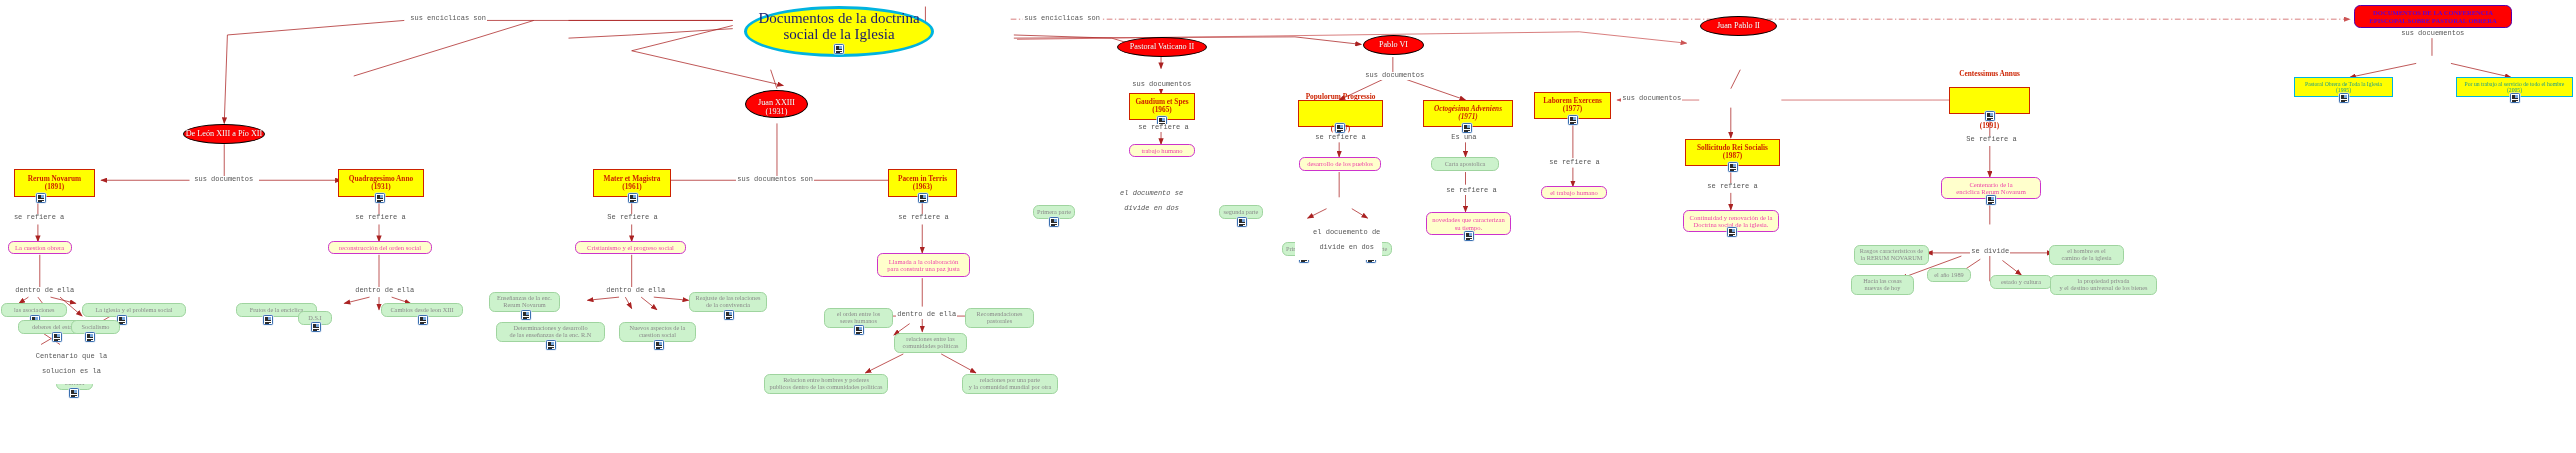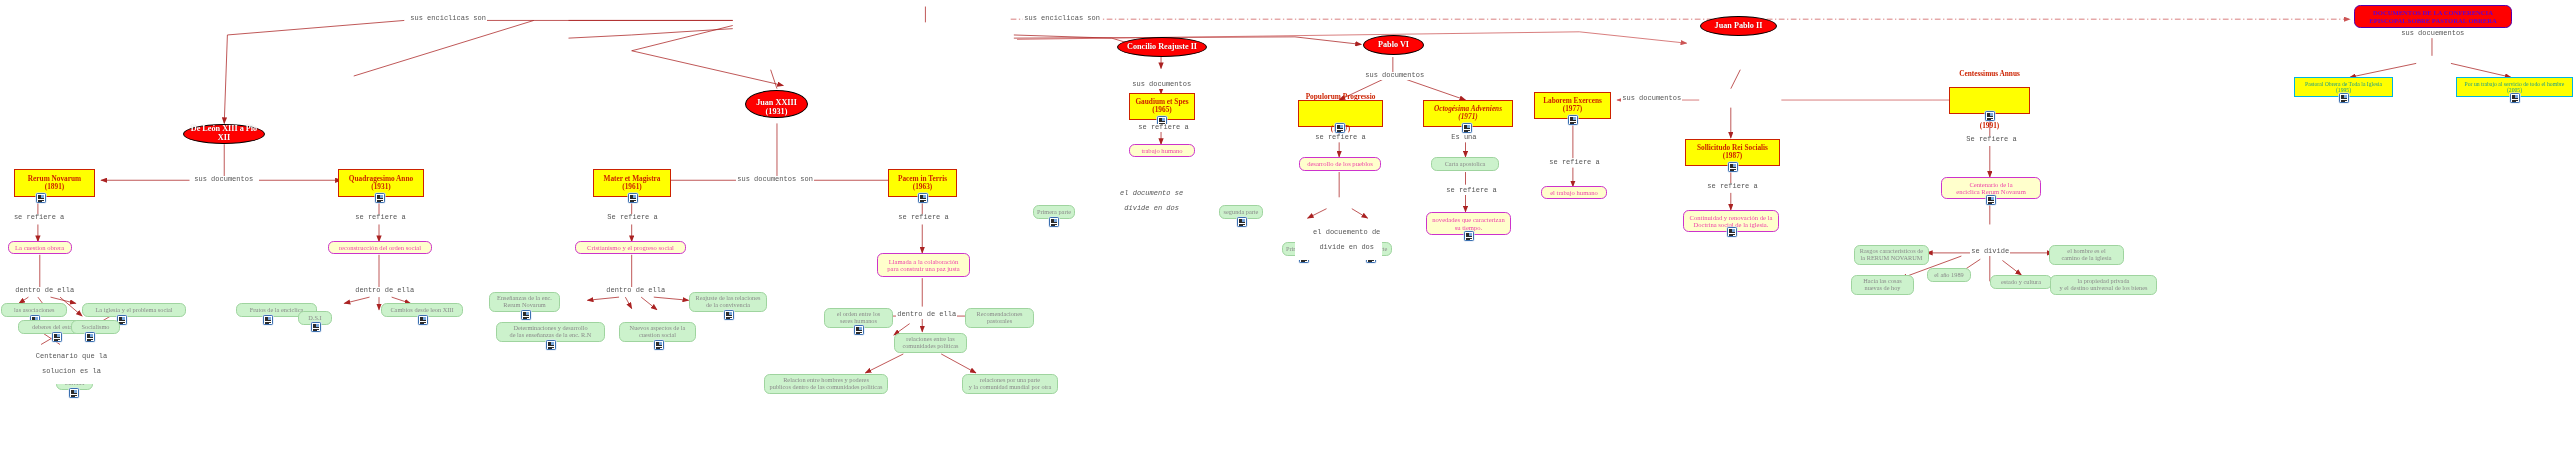--- a/index.html
+++ b/index.html
@@ -17,21 +17,21 @@
   .node .lbl{display:block;width:100%;line-height:1.08;}
 
   
   .n-root{
     background:#ffff00;border:3.2px solid #00b3e0;border-radius:50%;
     color:#1a1a6e;font-size:15px;
   }
   
   .n-pope{
     background:#ff0000;border:0.9px solid #000000;border-radius:50%;
-    color:#ffffff;font-weight:bold;font-size:8.2px;
+    color:#ffffff;font-weight:normal;font-size:8.2px;
     text-shadow:0 0 1.3px rgba(0,0,0,.35);
   }
   
   .n-enc{
     background:#ffff00;border:0.9px solid #cc2200;border-radius:0;
     color:#cc2200;font-weight:bold;font-size:7.3px;
   }
   
   .n-theme{
     background:#ffffcc;border:0.9px solid #cc33cc;border-radius:5.7px;
@@ -187,32 +187,42 @@
       <path d="M3150,400 L3150,445"></path>
       <path d="M3170,412 L3200,435" marker-end="url(#ah)"></path>
       <path d="M3105,405 L3010,440" marker-end="url(#ah)"></path>
 
       <path d="M3850,60 L3850,88"></path>
       <path d="M3825,100 L3720,122" marker-end="url(#ah)"></path>
       <path d="M3880,100 L3975,122" marker-end="url(#ah)"></path>
     </g>
   </svg>
 
+  <div class="node n-root" style="left:744px;top:6.3px;width:190px;height:51px;">
+    <span class="lbl">Documentos de la doctrina social de la Iglesia</span>
+    <span class="ricon" style="position:relative;margin-top:1.9px;">
+        <i class="l4"></i>
+        <i class="sq"></i>
+        <i class="l1"></i>
+        <i class="l2"></i>
+        <i class="l3"></i>
+      </span>
+  </div>
 
   <div class="node n-pope" style="left:183px;top:124px;width:82px;height:20px;justify-content:center;">
     <span class="lbl">De León XIII a Pío XII</span>
   </div>
 
   <div class="node n-pope" style="left:745px;top:90px;width:63px;height:28px;justify-content:flex-end;">
     <span class="lbl">Juan XXIII</span>
     <span class="lbl">(1931)</span>
   </div>
 
   <div class="node n-pope" style="left:1117px;top:37px;width:90px;height:20px;">
-    <span class="lbl">Concilio Reajuste II</span>
+    <span class="lbl">Pastoral Vaticano II</span>
   </div>
 
   <div class="node n-pope" style="left:1363px;top:35px;width:61px;height:20px;">
     <span class="lbl">Pablo VI</span>
   </div>
 
   <div class="node n-pope" style="left:1700px;top:16.4px;width:77px;height:20px;">
     <span class="lbl">Juan Pablo II</span>
   </div>
 

